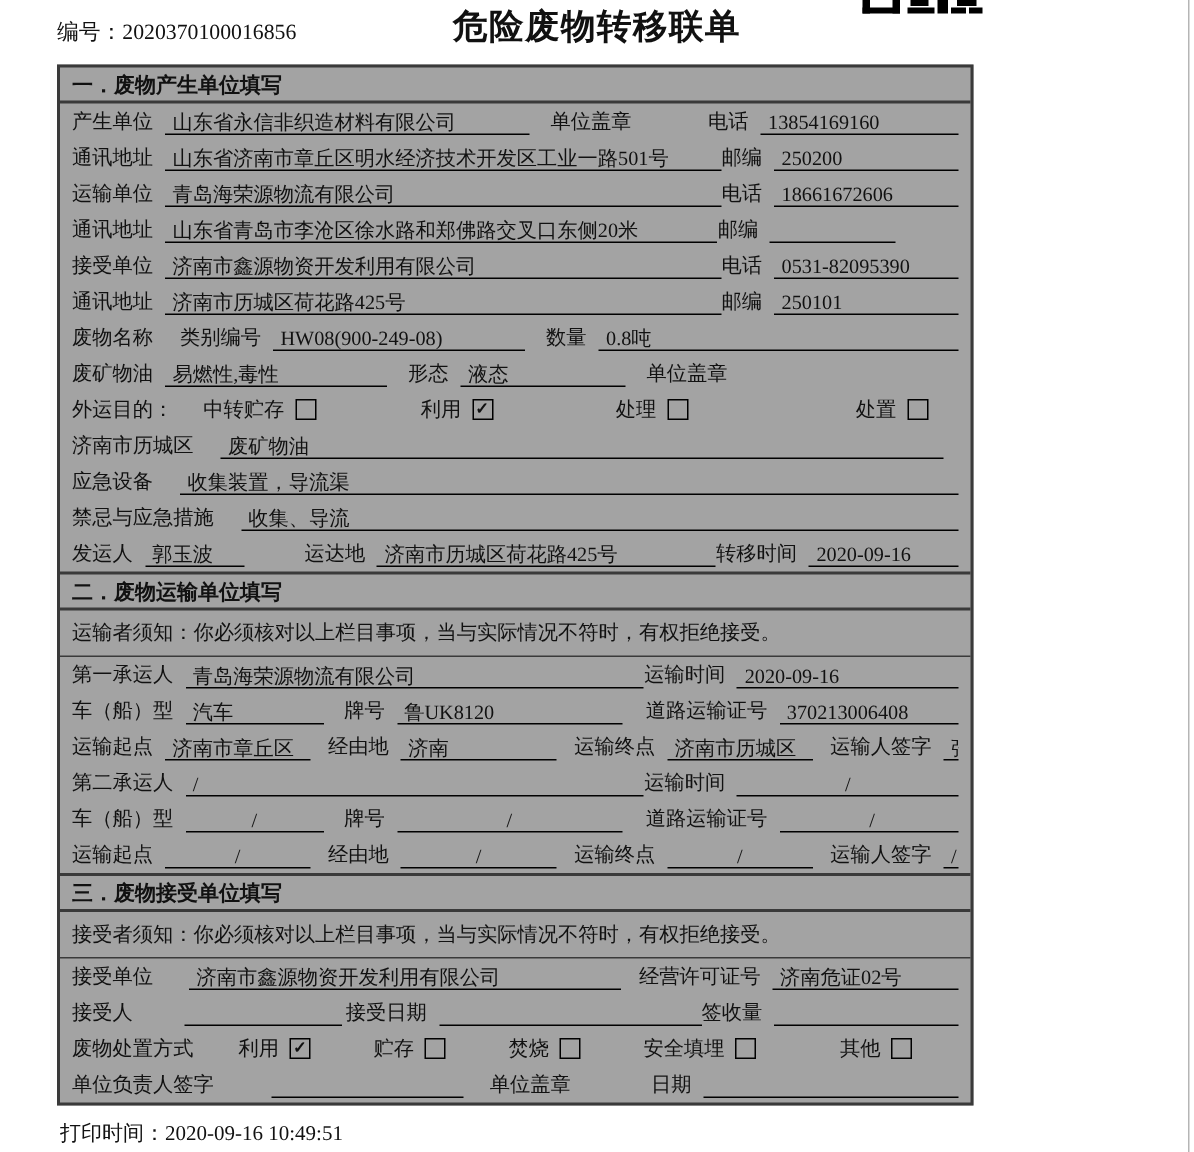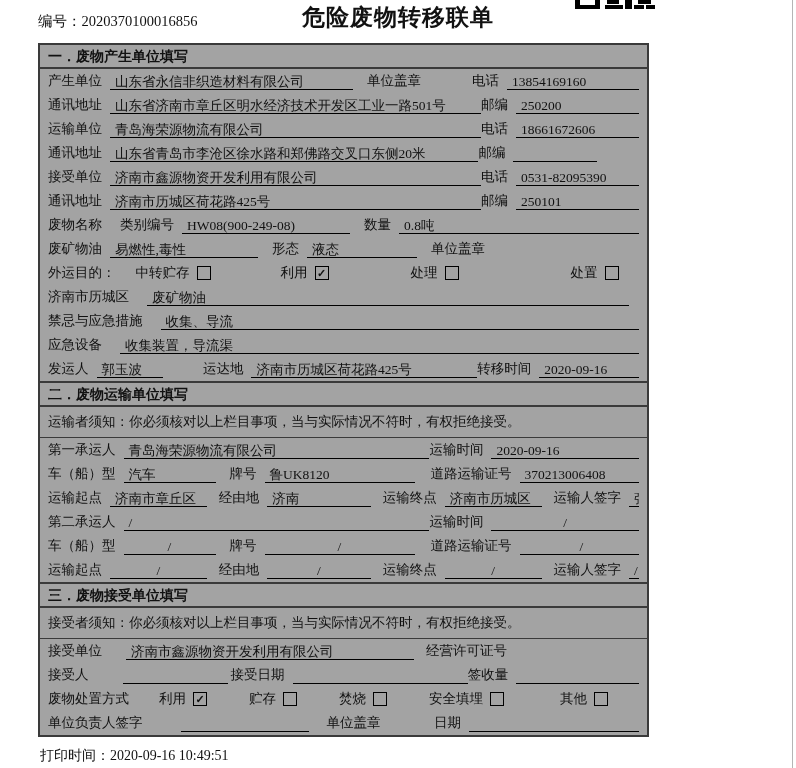--- a/index.html
+++ b/index.html
@@ -143,27 +143,27 @@
         <span class="cb"></span>
       </span>
     </div>
 
     <div class="row">
       <span class="lb" style="margin-right:18px">济南市历城区</span>
       <span class="uv f1" style="margin-right:10px">废矿物油</span>
     </div>
 
     <div class="row">
+      <span class="lb" style="margin-right:18px">应急设备</span>
+      <span class="uv f1">收集装置，导流渠</span>
+    </div>
+
+    <div class="row">
       <span class="lb" style="margin-right:18px">禁忌与应急措施</span>
       <span class="uv f1">收集、导流</span>
-    </div>
-
-    <div class="row">
-      <span class="lb" style="margin-right:18px">应急设备</span>
-      <span class="uv f1">收集装置，导流渠</span>
     </div>
 
     <div class="row">
       <span class="lb">发运人</span>
       <span class="uv" style="width:78px">郭玉波</span>
       <span class="lb" style="margin-left:40px">运达地</span>
       <span class="uv" style="width:270px">济南市历城区荷花路425号</span>
       <span class="lb mla">转移时间</span>
       <span class="uv" style="width:118px">2020-09-16</span>
     </div>
@@ -225,20 +225,21 @@
       <span class="uv f1" style="text-align:center">/</span>
     </div>
 
     <div class="sech mid">三．废物接受单位填写</div>
     <div class="notice">接受者须知：你必须核对以上栏目事项，当与实际情况不符时，有权拒绝接受。</div>
 
     <div class="row">
       <span class="lb" style="margin-right:24px">接受单位</span>
       <span class="uv" style="width:288px">济南市鑫源物资开发利用有限公司</span>
       <span class="lb" style="margin-left:12px">经营许可证号</span>
+      <span class="uv f1">济南危证02号</span>
     </div>
 
     <div class="row">
       <span class="lb">接受人</span>
       <span class="uv" style="width:128px;margin-left:26px"></span>
       <span class="lb" style="margin-left:3px">接受日期</span>
       <span class="uv" style="width:215px"></span>
       <span class="lb mla">签收量</span>
       <span class="uv" style="width:150px"></span>
     </div>

